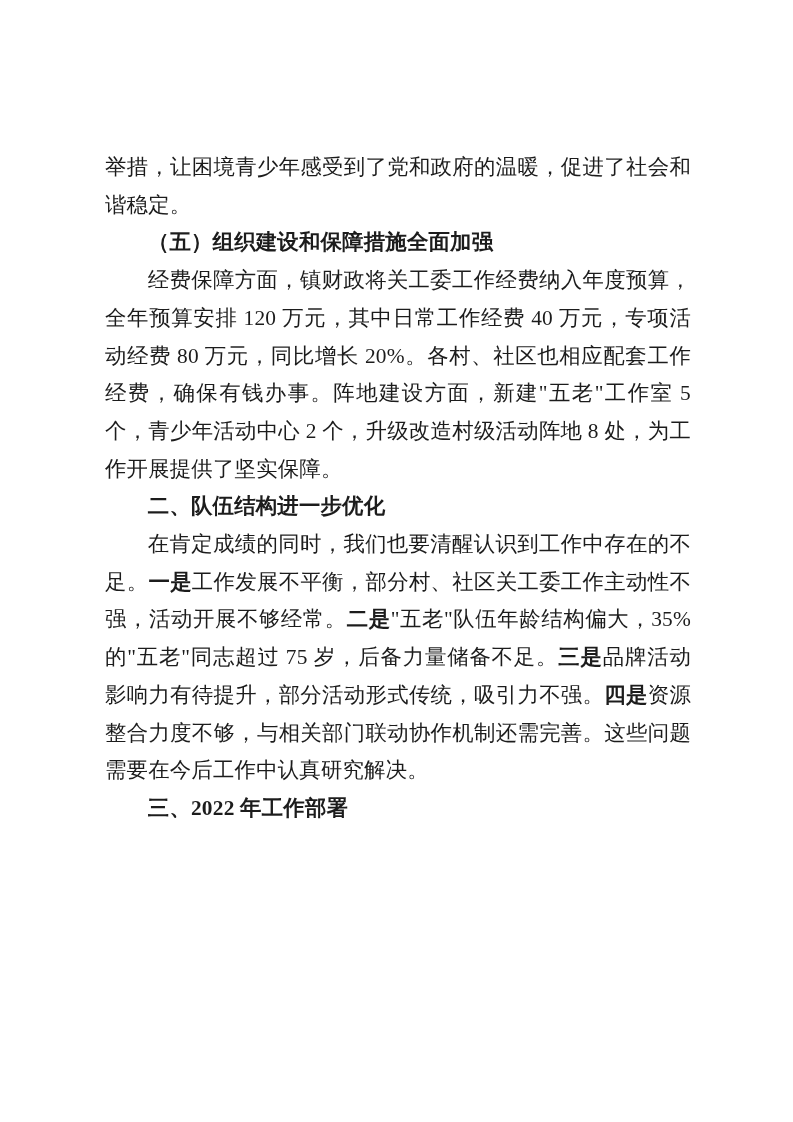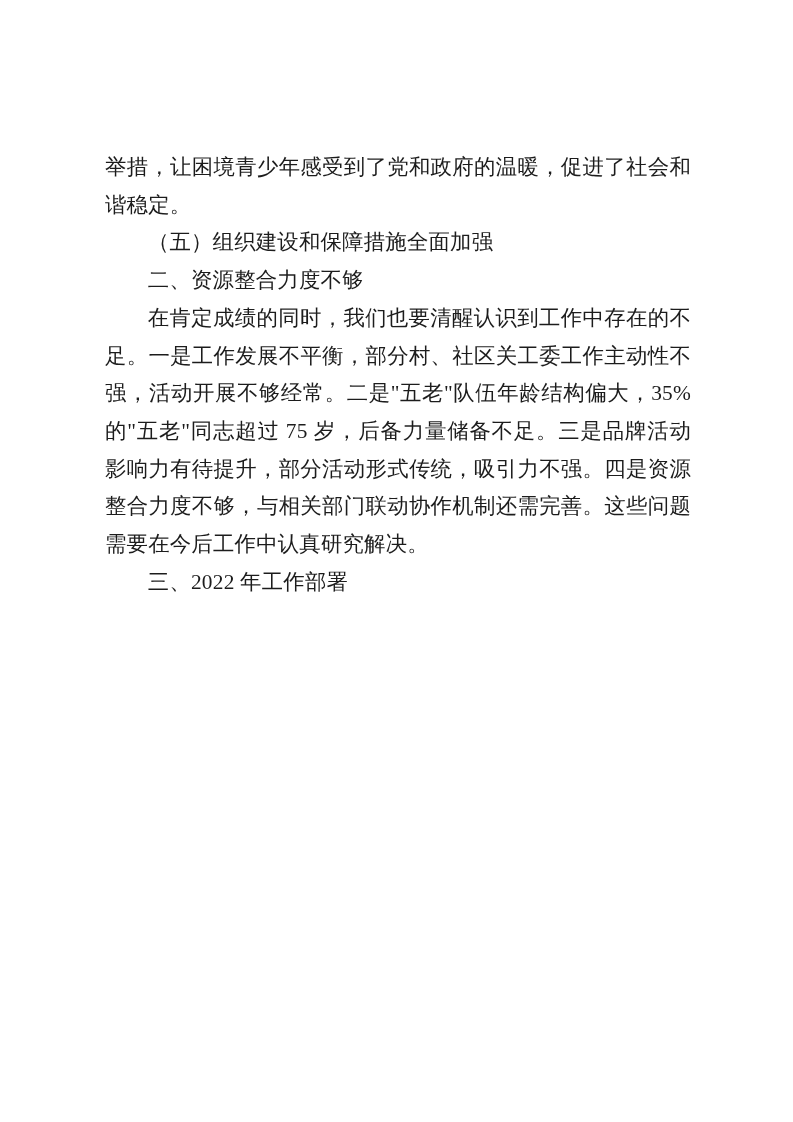--- a/index.html
+++ b/index.html
@@ -32,21 +32,21 @@
     padding: 0;
     text-indent: 2em;
   }
   .block.no-indent {
     text-indent: 0;
   }
   .block.heading {
     font-weight: bold;
   }
   .bold-run {
-    font-weight: normal;
+    font-weight: bold;
   }
   .footer {
     position: absolute;
     top: 1035px;
     left: 0;
     width: 100%;
     text-align: center;
     font-size: 16.5px;
     color: #1c1c1c;
   }
@@ -55,20 +55,21 @@
     margin: 0 10px;
   }
 </style>
 </head>
 <body>
 
 <div class="page">
   <div class="doc-body" id="doc-body">
       <p class="block no-indent"><span class="text-run">举措，让困境青少年感受到了党和政府的温暖，促进了社会和谐稳定。</span></p>
       <p class="block heading"><span class="bold-run">（五）组织建设和保障措施全面加强</span></p>
-      <p class="block heading"><span class="bold-run">二、资源整合力度不够</span></p>
+      <p class="block"><span class="text-run">经费保障方面，镇财政将关工委工作经费纳入年度预算，全年预算安排 120 万元，其中日常工作经费 40 万元，专项活动经费 80 万元，同比增长 20%。各村、社区也相应配套工作经费，确保有钱办事。阵地建设方面，新建"五老"工作室 5 个，青少年活动中心 2 个，升级改造村级活动阵地 8 处，为工作开展提供了坚实保障。</span></p>
+      <p class="block heading"><span class="bold-run">二、队伍结构进一步优化</span></p>
       <p class="block"><span class="text-run">在肯定成绩的同时，我们也要清醒认识到工作中存在的不足。</span><span class="bold-run">一是</span><span class="text-run">工作发展不平衡，部分村、社区关工委工作主动性不强，活动开展不够经常。</span><span class="bold-run">二是</span><span class="text-run">"五老"队伍年龄结构偏大，35%的"五老"同志超过 75 岁，后备力量储备不足。</span><span class="bold-run">三是</span><span class="text-run">品牌活动影响力有待提升，部分活动形式传统，吸引力不强。</span><span class="bold-run">四是</span><span class="text-run">资源整合力度不够，与相关部门联动协作机制还需完善。这些问题需要在今后工作中认真研究解决。</span></p>
       <p class="block heading"><span class="bold-run">三、2022 年工作部署</span></p>
     </div>
   <div class="footer">
     <span class="dash">—</span><span>4</span><span class="dash">—</span>
   </div>
 </div>
 
 </body></html>

